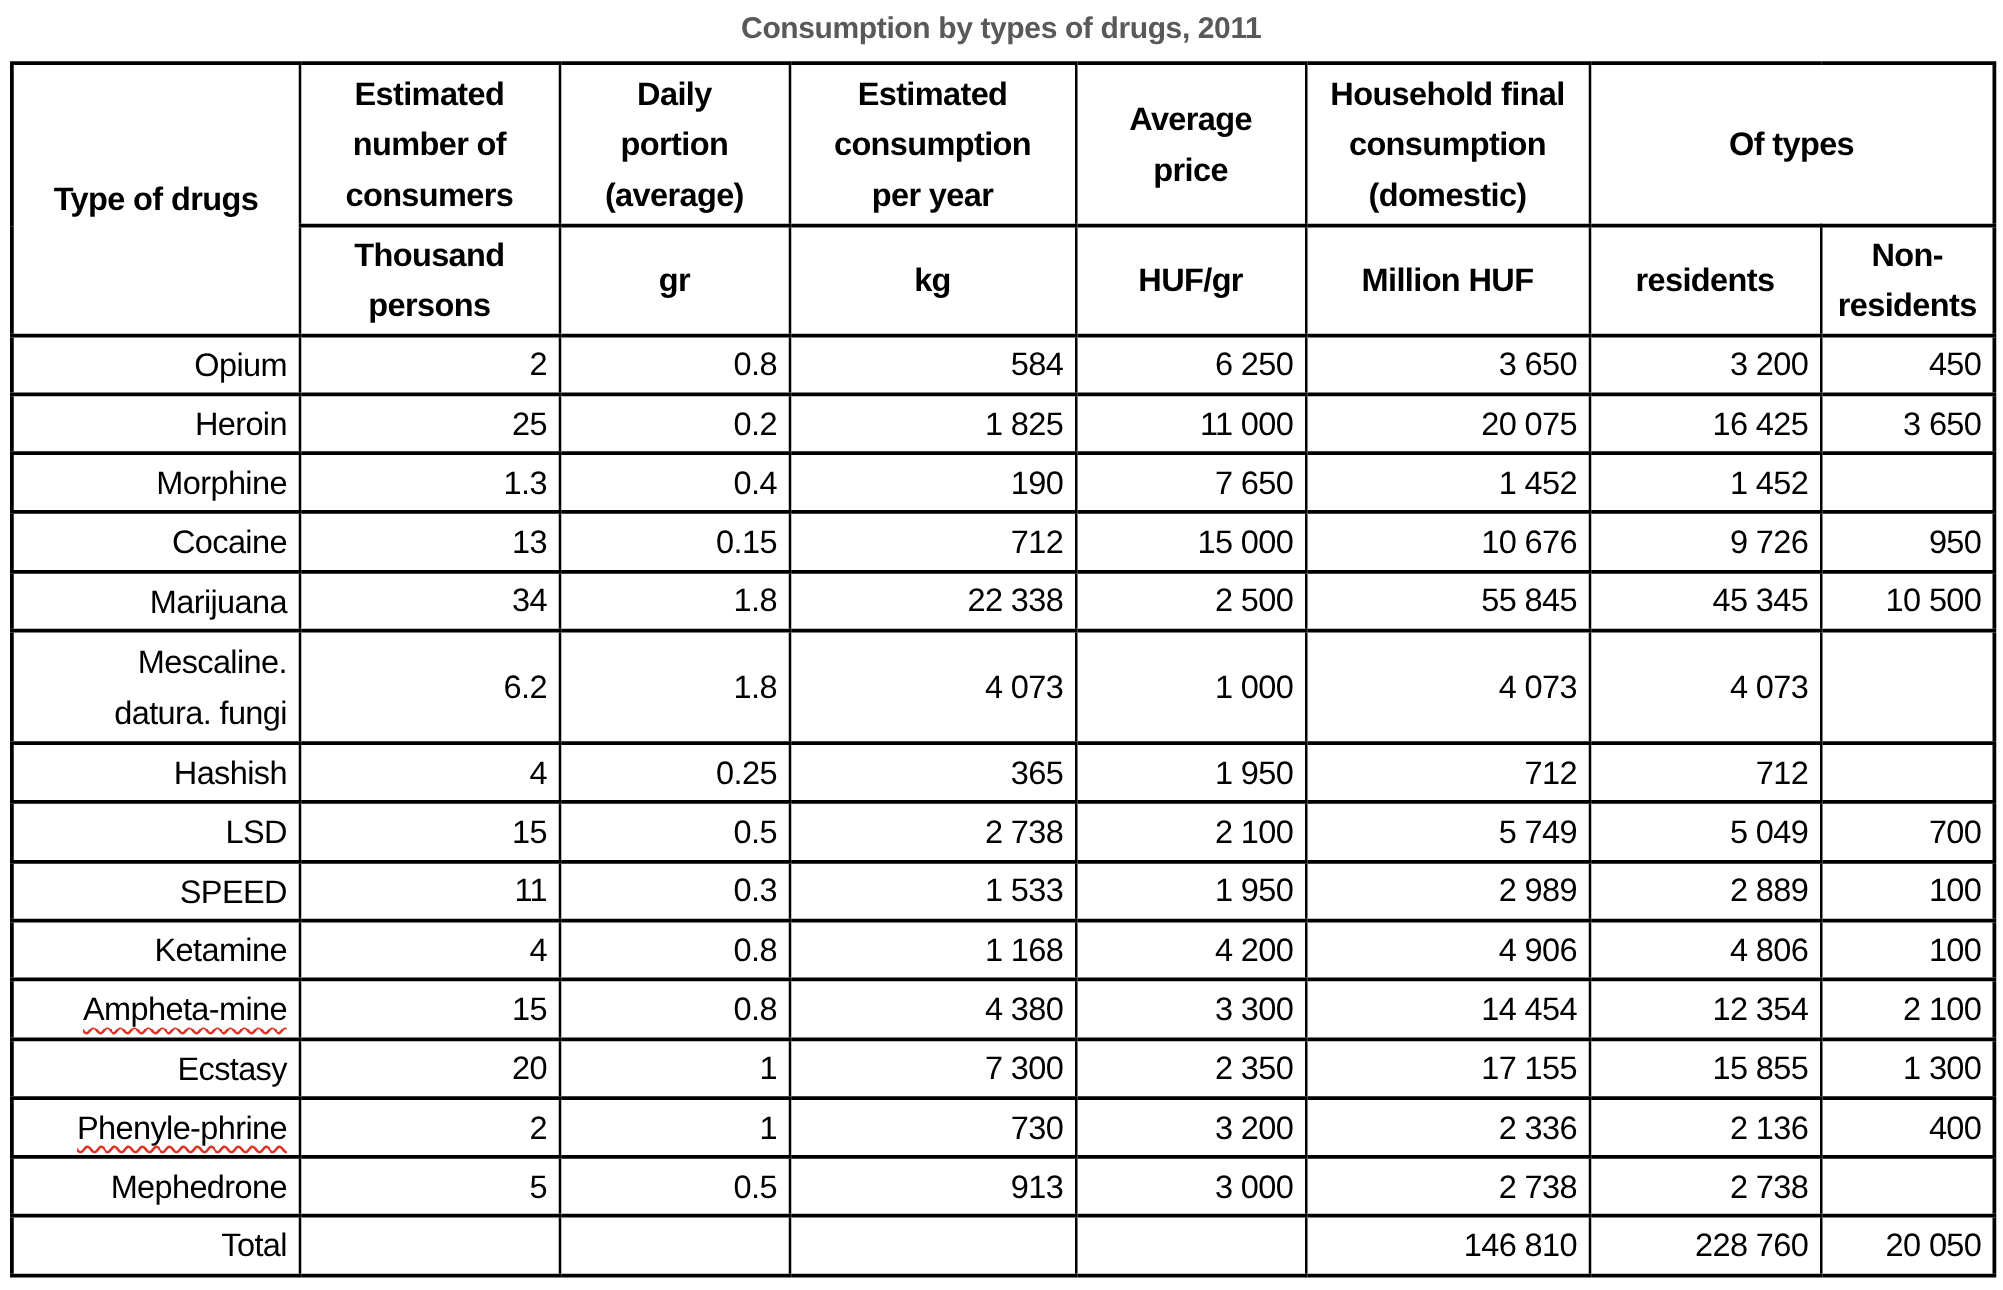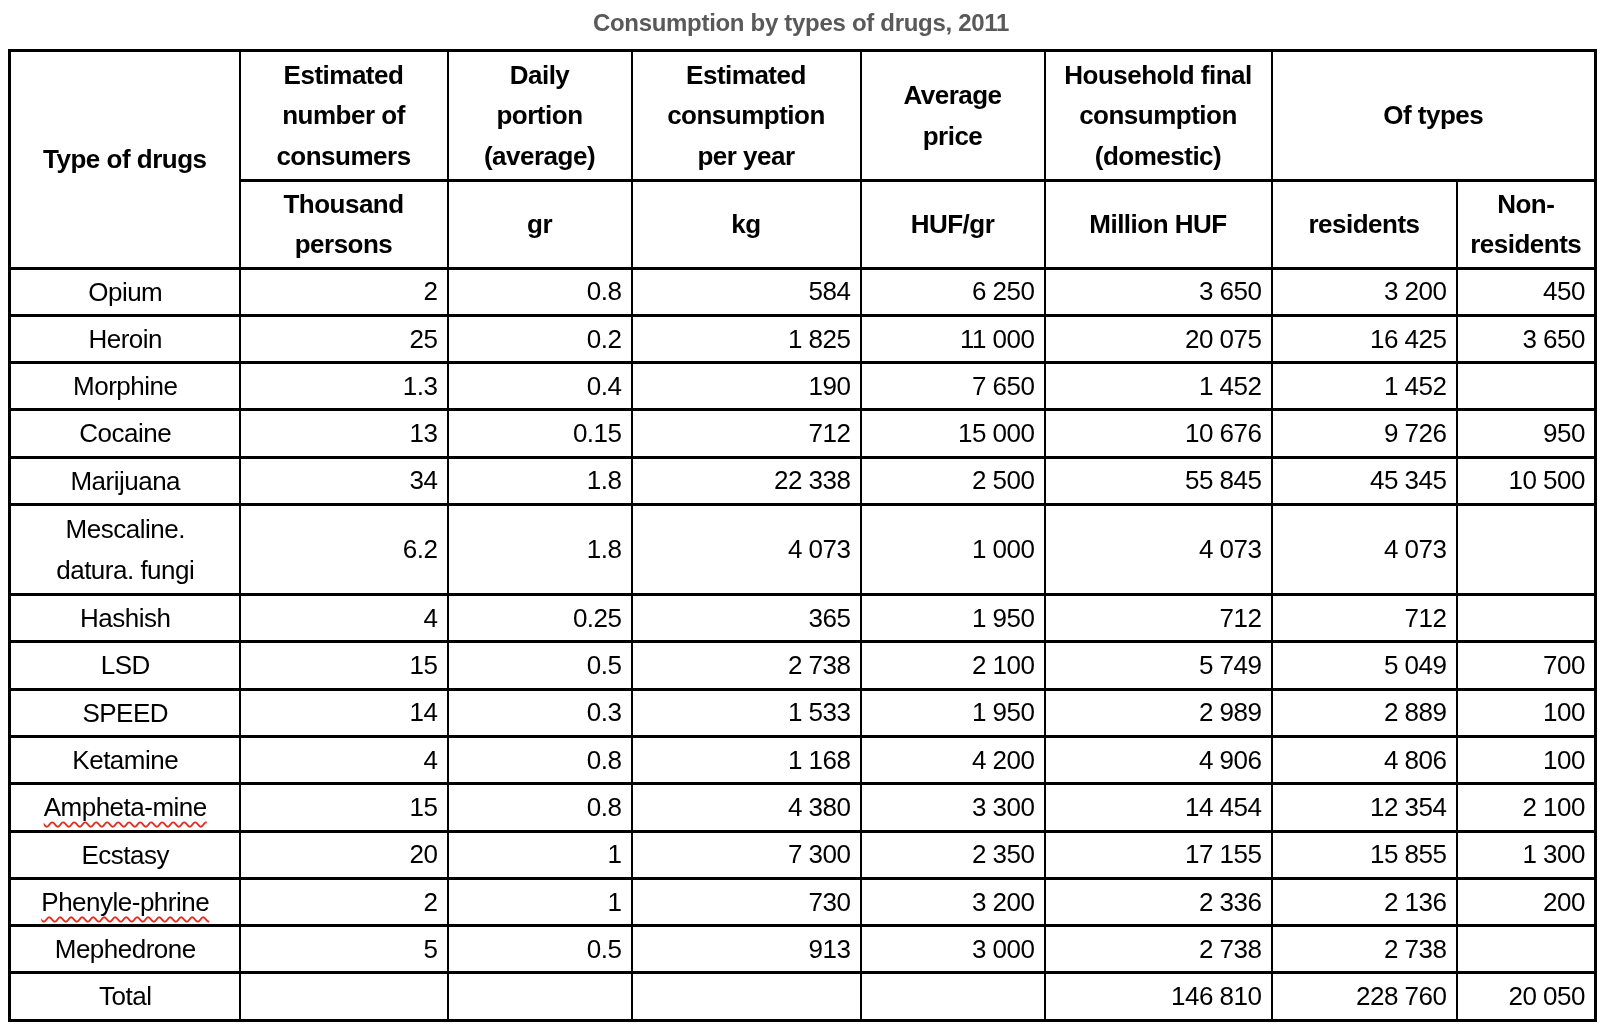--- a/index.html
+++ b/index.html
@@ -55,21 +55,21 @@
   }
   tr.header-row-1 { height: 130px; }
   tr.header-row-2 { height: 86px; margin-top: 24px; }
   tbody td {
     font-size: 26px;
     height: 42px;
     padding: 2px 9px;
     letter-spacing: -0.5px;
   }
   tbody td.label-cell {
-    text-align: center;
+    text-align: right;
     padding-left: 10px;
     white-space: pre-line;
     line-height: 1.55;
   }
   tbody td.num-cell { text-align: right; }
   tr.tall td { height: 90px; }
   tr.bold-row td { font-weight: normal; }
   .squiggle {
     text-decoration: underline wavy var(--squiggle-color) 2px;
     text-decoration-skip-ink: none;
@@ -201,21 +201,21 @@
     <td class="num-cell">15</td>
     <td class="num-cell">0.5</td>
     <td class="num-cell">2 738</td>
     <td class="num-cell">2 100</td>
     <td class="num-cell">5 749</td>
     <td class="num-cell">5 049</td>
     <td class="num-cell">700</td>
   </tr>
         <tr>
     <td class="label-cell"><span class="label">SPEED</span></td>
-    <td class="num-cell">14</td>
+    <td class="num-cell">11</td>
     <td class="num-cell">0.3</td>
     <td class="num-cell">1 533</td>
     <td class="num-cell">1 950</td>
     <td class="num-cell">2 989</td>
     <td class="num-cell">2 889</td>
     <td class="num-cell">100</td>
   </tr>
         <tr>
     <td class="label-cell"><span class="label">Ketamine</span></td>
     <td class="num-cell">4</td>
@@ -247,21 +247,21 @@
     <td class="num-cell">1 300</td>
   </tr>
         <tr>
     <td class="label-cell"><span class="label squiggle">Phenyle-phrine</span></td>
     <td class="num-cell">2</td>
     <td class="num-cell">1</td>
     <td class="num-cell">730</td>
     <td class="num-cell">3 200</td>
     <td class="num-cell">2 336</td>
     <td class="num-cell">2 136</td>
-    <td class="num-cell">200</td>
+    <td class="num-cell">400</td>
   </tr>
         <tr>
     <td class="label-cell"><span class="label">Mephedrone</span></td>
     <td class="num-cell">5</td>
     <td class="num-cell">0.5</td>
     <td class="num-cell">913</td>
     <td class="num-cell">3 000</td>
     <td class="num-cell">2 738</td>
     <td class="num-cell">2 738</td>
     <td class="num-cell"></td>

